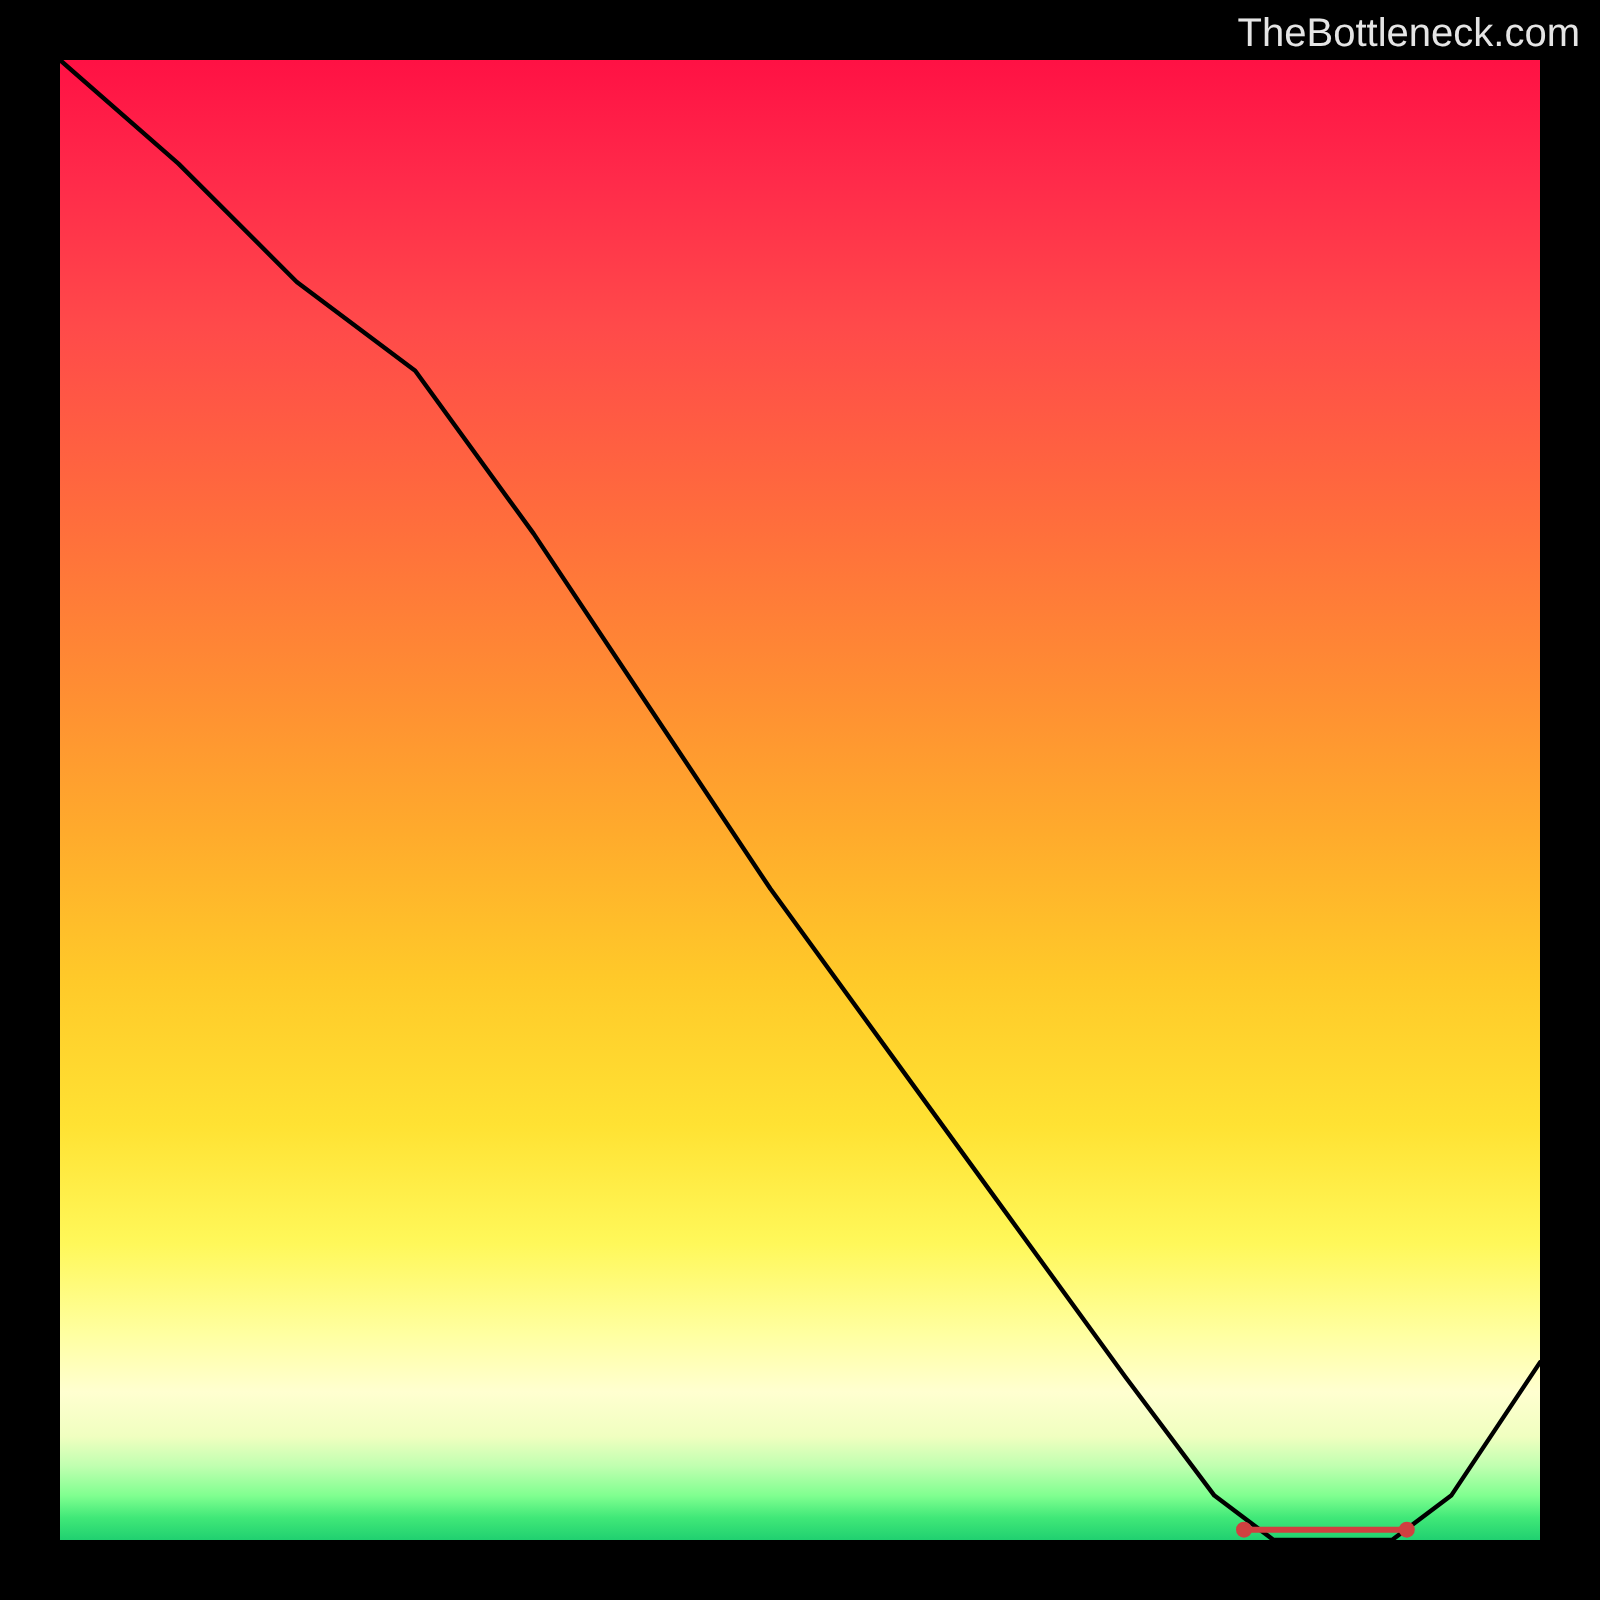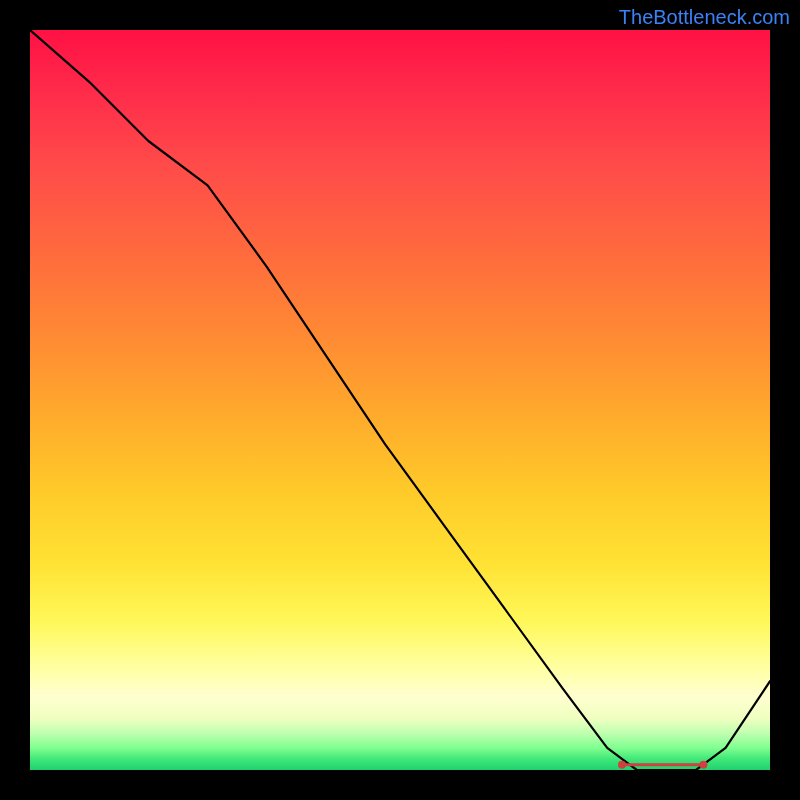--- a/index.html
+++ b/index.html
@@ -8,21 +8,21 @@
     height: 800px;
     background: #000;
     position: relative;
     font-family: Arial, Helvetica, sans-serif;
     overflow: hidden;
   }
   .attribution {
     position: absolute;
     top: 6px;
     right: 10px;
-    color: #3b82f6;
+    color: #e5e5e5;
     font-size: 20px;
     font-weight: 400;
     z-index: 10;
   }
   .plot-area {
     position: absolute;
     left: 30px;
     top: 30px;
     width: 740px;
     height: 740px;

